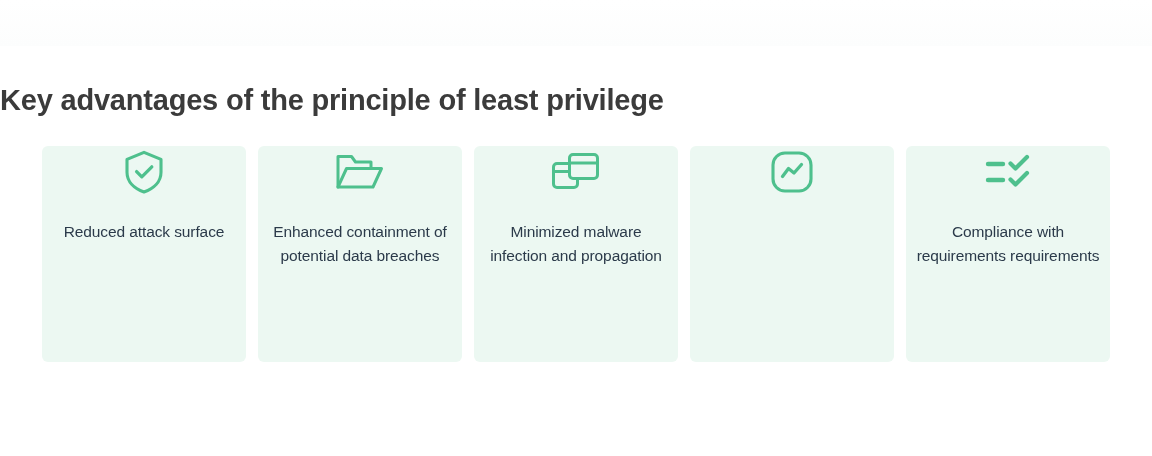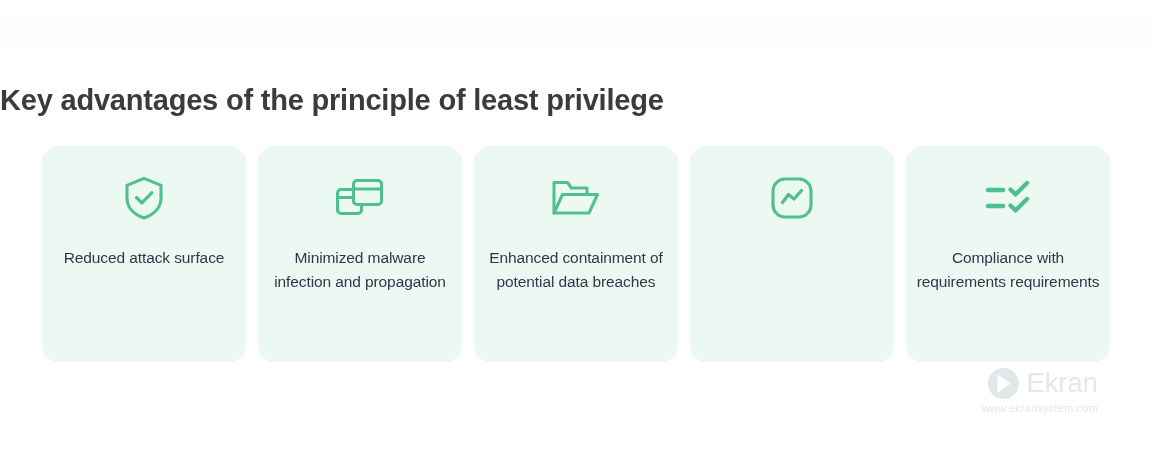--- a/index.html
+++ b/index.html
@@ -44,26 +44,25 @@
     left: 42px;
     top: 146px;
     width: 1068px;
     height: 216px;
     display: flex;
     gap: 12px;
   }
   .card {
     flex: 1 1 0;
     background: #ecf8f2;
-    border-radius: 16px;
+    border-radius: 6px;
     display: flex;
     flex-direction: column;
     align-items: center;
     box-sizing: border-box;
-    padding-top: 26px;
   }
   .card-icon {
     width: 56px;
     height: 52px;
     display: flex;
     align-items: center;
     justify-content: center;
     margin-bottom: 22px;
   }
   .card-label {
@@ -123,38 +122,38 @@
         <svg width="44" height="46" viewBox="0 0 44 46" fill="none">
           <path d="M22 3.4 L39 10.4 V23.2 C39 32.8 31.6 39.6 22 43 C12.4 39.6 5 32.8 5 23.2 V10.4 Z" stroke="#4ec08d" stroke-width="3.1" stroke-linejoin="round" fill="none"></path>
           <path d="M14.6 22.6 L19.8 27.8 L29.8 17.8" stroke="#4ec08d" stroke-width="3.3" stroke-linecap="round" stroke-linejoin="round" fill="none"></path>
         </svg>
       </div>
       <div class="card-label">Reduced attack surface</div>
     </div>
 
     <div class="card">
       <div class="card-icon">
+        <svg width="52" height="44" viewBox="0 0 52 44" fill="none">
+          <path d="M4 37 V6.5 H17.5 L21.5 12 H37 V18.5" stroke="#4ec08d" stroke-width="3" stroke-linecap="round" stroke-linejoin="round" fill="none"></path>
+          <path d="M4 37 L12.5 18.5 H47.5 L39 37 Z" stroke="#4ec08d" stroke-width="3" stroke-linejoin="round" fill="none"></path>
+        </svg>
+      </div>
+      <div class="card-label">Enhanced containment of potential data breaches</div>
+    </div>
+
+    <div class="card">
+      <div class="card-icon">
         <svg width="50" height="44" viewBox="0 0 50 44" fill="none">
           <rect x="2.5" y="13.5" width="24" height="24" rx="3.5" stroke="#4ec08d" stroke-width="3" fill="#ecf8f2"></rect>
           <path d="M2.5 21.5 H26.5" stroke="#4ec08d" stroke-width="3"></path>
           <rect x="18.5" y="4.5" width="28" height="24" rx="3.5" stroke="#4ec08d" stroke-width="3" fill="#ecf8f2"></rect>
           <path d="M18.5 13 H46.5" stroke="#4ec08d" stroke-width="3"></path>
         </svg>
       </div>
       <div class="card-label">Minimized malware infection and propagation</div>
-    </div>
-
-    <div class="card">
-      <div class="card-icon">
-        <svg width="52" height="44" viewBox="0 0 52 44" fill="none">
-          <path d="M4 37 V6.5 H17.5 L21.5 12 H37 V18.5" stroke="#4ec08d" stroke-width="3" stroke-linecap="round" stroke-linejoin="round" fill="none"></path>
-          <path d="M4 37 L12.5 18.5 H47.5 L39 37 Z" stroke="#4ec08d" stroke-width="3" stroke-linejoin="round" fill="none"></path>
-        </svg>
-      </div>
-      <div class="card-label">Enhanced containment of potential data breaches</div>
     </div>
 
     <div class="card">
       <div class="card-icon">
         <svg width="44" height="44" viewBox="0 0 44 44" fill="none">
           <rect x="3" y="3" width="38" height="38" rx="12" stroke="#4ec08d" stroke-width="3.1" fill="none"></rect>
           <path d="M12.5 26.5 L18.5 18.5 L24 23 L31.5 14.5" stroke="#4ec08d" stroke-width="3.3" stroke-linecap="round" stroke-linejoin="round" fill="none"></path>
         </svg>
       </div>
     </div>
@@ -166,26 +165,14 @@
           <path d="M4 27 H19" stroke="#4ec08d" stroke-width="4.4" stroke-linecap="round"></path>
           <path d="M26.5 10.5 L31.5 15.5 L43 4" stroke="#4ec08d" stroke-width="4.2" stroke-linecap="round" stroke-linejoin="round" fill="none"></path>
           <path d="M26.5 26.5 L31.5 31.5 L43 20" stroke="#4ec08d" stroke-width="4.2" stroke-linecap="round" stroke-linejoin="round" fill="none"></path>
         </svg>
       </div>
       <div class="card-label">Compliance with requirements requirements</div>
     </div>
 
   </div>
 
-  <div class="watermark">
-    <div class="wm-row">
-      <span class="wm-mark">
-        <svg width="31" height="31" viewBox="0 0 31 31">
-          <path d="M15.5 0 A15.5 15.5 0 1 0 15.5 31 A15.5 15.5 0 1 0 15.5 0 Z
-                   M9.5 6.5 L23 15.5 L9.5 24.5 Z" fill="#e3e7ea" fill-rule="evenodd"></path>
-        </svg>
-      </span>
-      <span class="wm-name">Ekran</span>
-    </div>
-    <div class="wm-url">www.ekransystem.com</div>
-  </div>
 
 </div>
 
 </body></html>

